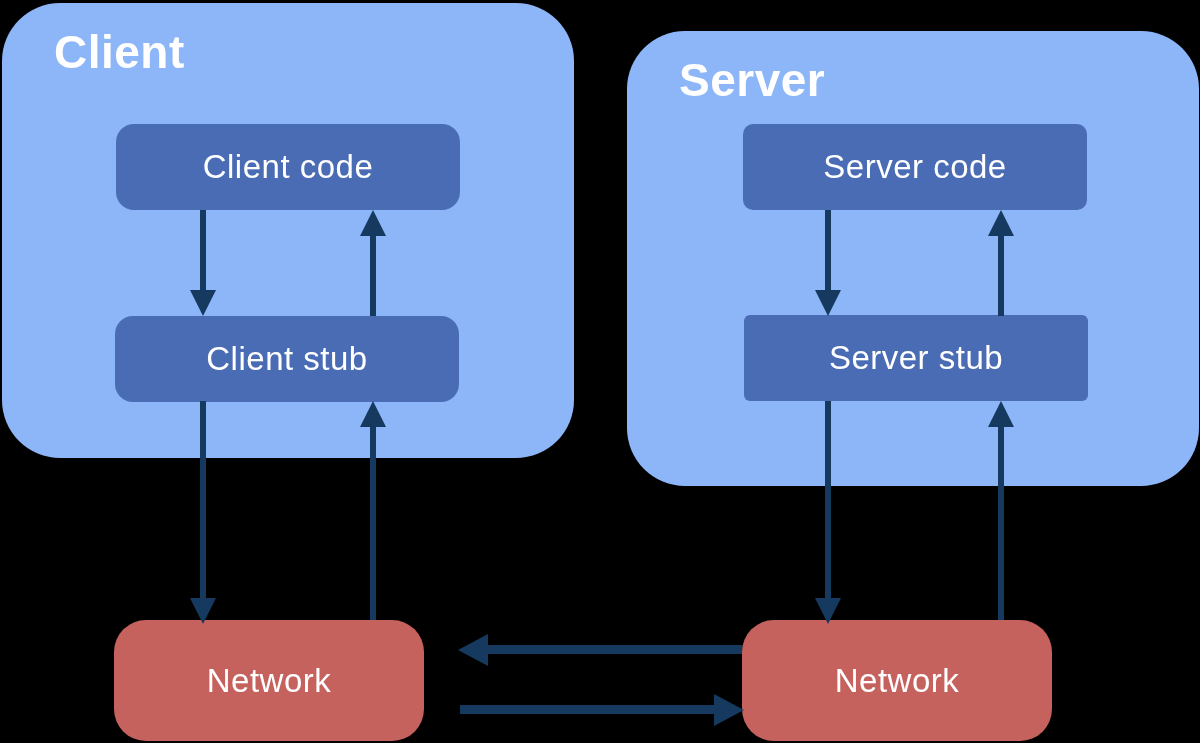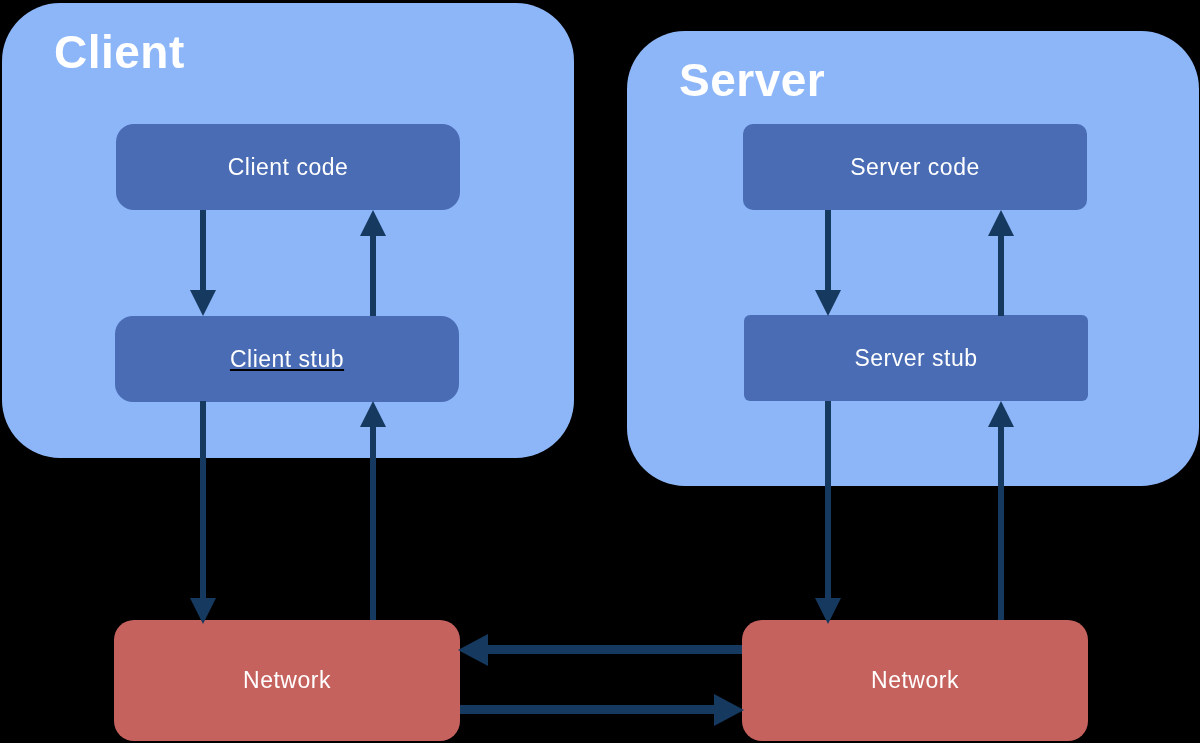--- a/index.html
+++ b/index.html
@@ -42,30 +42,30 @@
   .module-box {
     position: absolute;
     width: 344px; height: 86px;
     background: var(--module);
     border-radius: 18px;
     display: flex; align-items: center; justify-content: center;
     z-index: 2;
   }
   .module-box .label, .network-box .label {
     color: var(--text);
-    font-size: 23px;
+    font-size: 33px;
     font-weight: 400;
     letter-spacing: 0.5px;
   }
   .network-box {
     position: absolute;
     top: 620px;
-    width: 346px; height: 121px;
+    width: 310px; height: 121px;
     background: var(--network);
-    border-radius: 20px;
+    border-radius: 32px;
     display: flex; align-items: center; justify-content: center;
     z-index: 2;
   }
   
   .vline {
     position: absolute; width: 6px;
     background: var(--arrow);
     z-index: 5;
   }
   .hline {
@@ -102,21 +102,21 @@
 <body>
 
 <div id="canvas">
 
   <div class="container client">
     <div class="container-title">Client</div>
   </div>
   <div class="module-box" style="left:116px; top:124px;">
     <span class="label">Client code</span>
   </div>
-  <div class="module-box" style="left:115px; top:316px;text-decoration:underline;">
+  <div class="module-box" style="left:115px; top:316px;">
     <span class="label">Client stub</span>
   </div>
 
   <div class="container server">
     <div class="container-title">Server</div>
   </div>
   <div class="module-box" style="left:743px; top:124px;border-radius:10px;">
     <span class="label">Server code</span>
   </div>
   <div class="module-box" style="left:744px; top:315px;border-radius:6px;">

